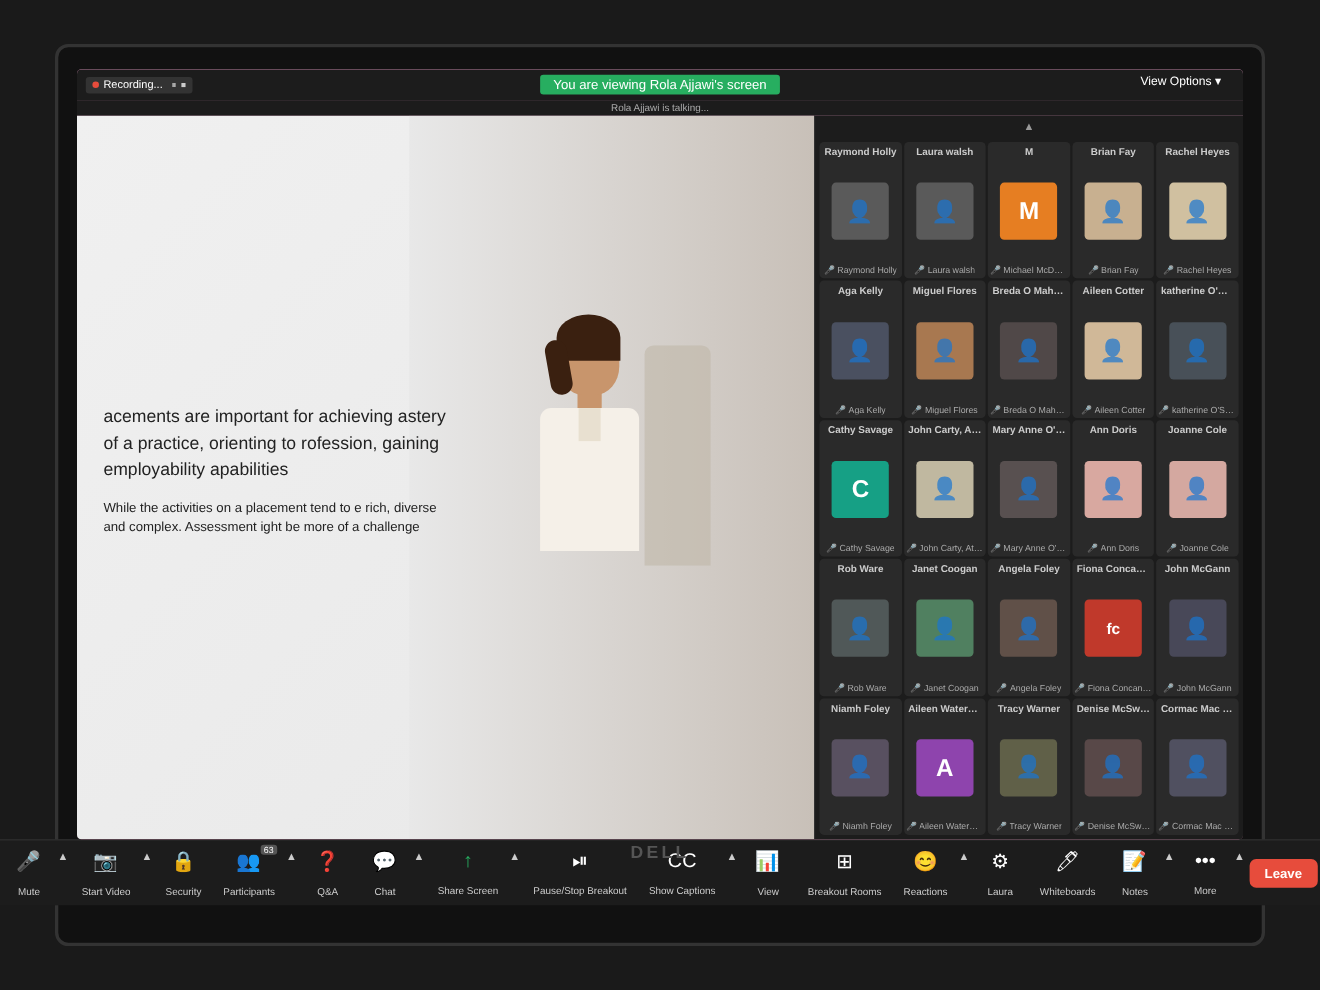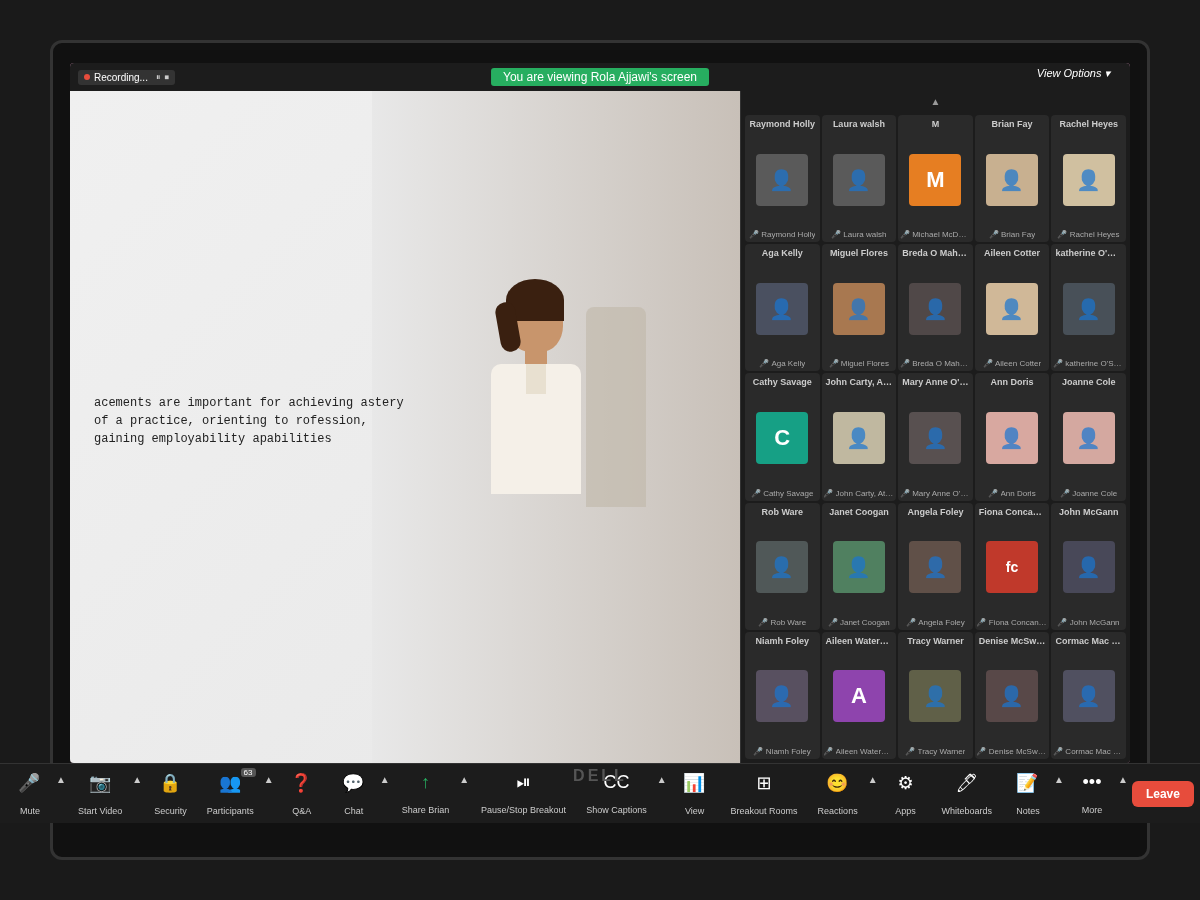--- a/index.html
+++ b/index.html
@@ -83,21 +83,20 @@
       text-align: center;
     }
 
     .view-options {
       position: absolute;
       right: 20px;
       top: 4px;
       color: #fff;
       font-size: 11px;
       cursor: pointer;
-      font-style: italic;
     }
 
     
     .main-content {
       flex: 1;
       display: flex;
       background: #1c1c1c;
       overflow: hidden;
     }
 
@@ -346,28 +345,32 @@
         <span style="margin-left:4px; color:#ccc; font-size:9px;">⏸</span>
         <span style="color:#ccc; font-size:9px;">⏹</span>
       </div>
       <div class="viewing-banner">
         <span>You are viewing Rola Ajjawi's screen</span>
       </div>
       <div class="view-options">
         <span>View Options</span> ▾
       </div>
     </div>
+    <div style="background:#1c1c1c; height:14px; display:flex; align-items:center; justify-content:center;">
+      <span style="color:#aaa; font-size:9px;">Rola Ajjawi is talking...</span>
+    </div>
 
     <div class="main-content">
 
       <div class="presentation-area">
         <div class="slide-bg">
 
           <div class="slide-text-area">
-            <p style="font-size:12px;font-family:Liberation Mono, monospace;">acements are important for achieving astery of a practice, orienting to rofession, gaining employability apabilities</p>
+            <p style="font-size:16px;">acements are important for achieving astery of a practice, orienting to rofession, gaining employability apabilities</p>
+            <p style="font-size:12px;">While the activities on a placement tend to e rich, diverse and complex. Assessment ight be more of a challenge</p>
           </div>
 
           <div class="slide-image">
 
             <div style="position:relative; width:200px; height:300px; margin-top:20px;">
 
               <div style="position:absolute; right:10px; top:20px; width:60px; height:200px; background:#c0b8a8; border-radius:8px 8px 0 0; opacity:0.6;"></div>
 
               <div style="position:absolute; left:20px; top:0; width:120px; height:300px;">
 
@@ -687,21 +690,21 @@
       <div class="toolbar-btn">
         <span class="toolbar-icon">💬</span>
         <span class="toolbar-label">Chat</span>
       </div>
       <span class="toolbar-chevron">▲</span>
     </div>
 
     <div class="toolbar-group">
       <div class="toolbar-btn toolbar-btn-green">
         <span class="toolbar-icon" style="color:#27ae60;">↑</span>
-        <span class="toolbar-label">Share Brian</span>
+        <span class="toolbar-label">Share Screen</span>
       </div>
       <span class="toolbar-chevron">▲</span>
     </div>
 
     <div class="toolbar-group">
       <div class="toolbar-btn">
         <span class="toolbar-icon">⏯</span>
         <span class="toolbar-label">Pause/Stop Breakout</span>
       </div>
     </div>
@@ -727,21 +730,21 @@
     <div class="toolbar-group">
       <div class="toolbar-btn">
         <span class="toolbar-icon">😊</span>
         <span class="toolbar-label">Reactions</span>
       </div>
       <span class="toolbar-chevron">▲</span>
     </div>
 
     <div class="toolbar-btn">
       <span class="toolbar-icon">⚙</span>
-      <span class="toolbar-label">Apps</span>
+      <span class="toolbar-label">Laura</span>
     </div>
 
     <div class="toolbar-btn">
       <span class="toolbar-icon">🖊</span>
       <span class="toolbar-label">Whiteboards</span>
     </div>
 
     <div class="toolbar-group">
       <div class="toolbar-btn">
         <span class="toolbar-icon">📝</span>

